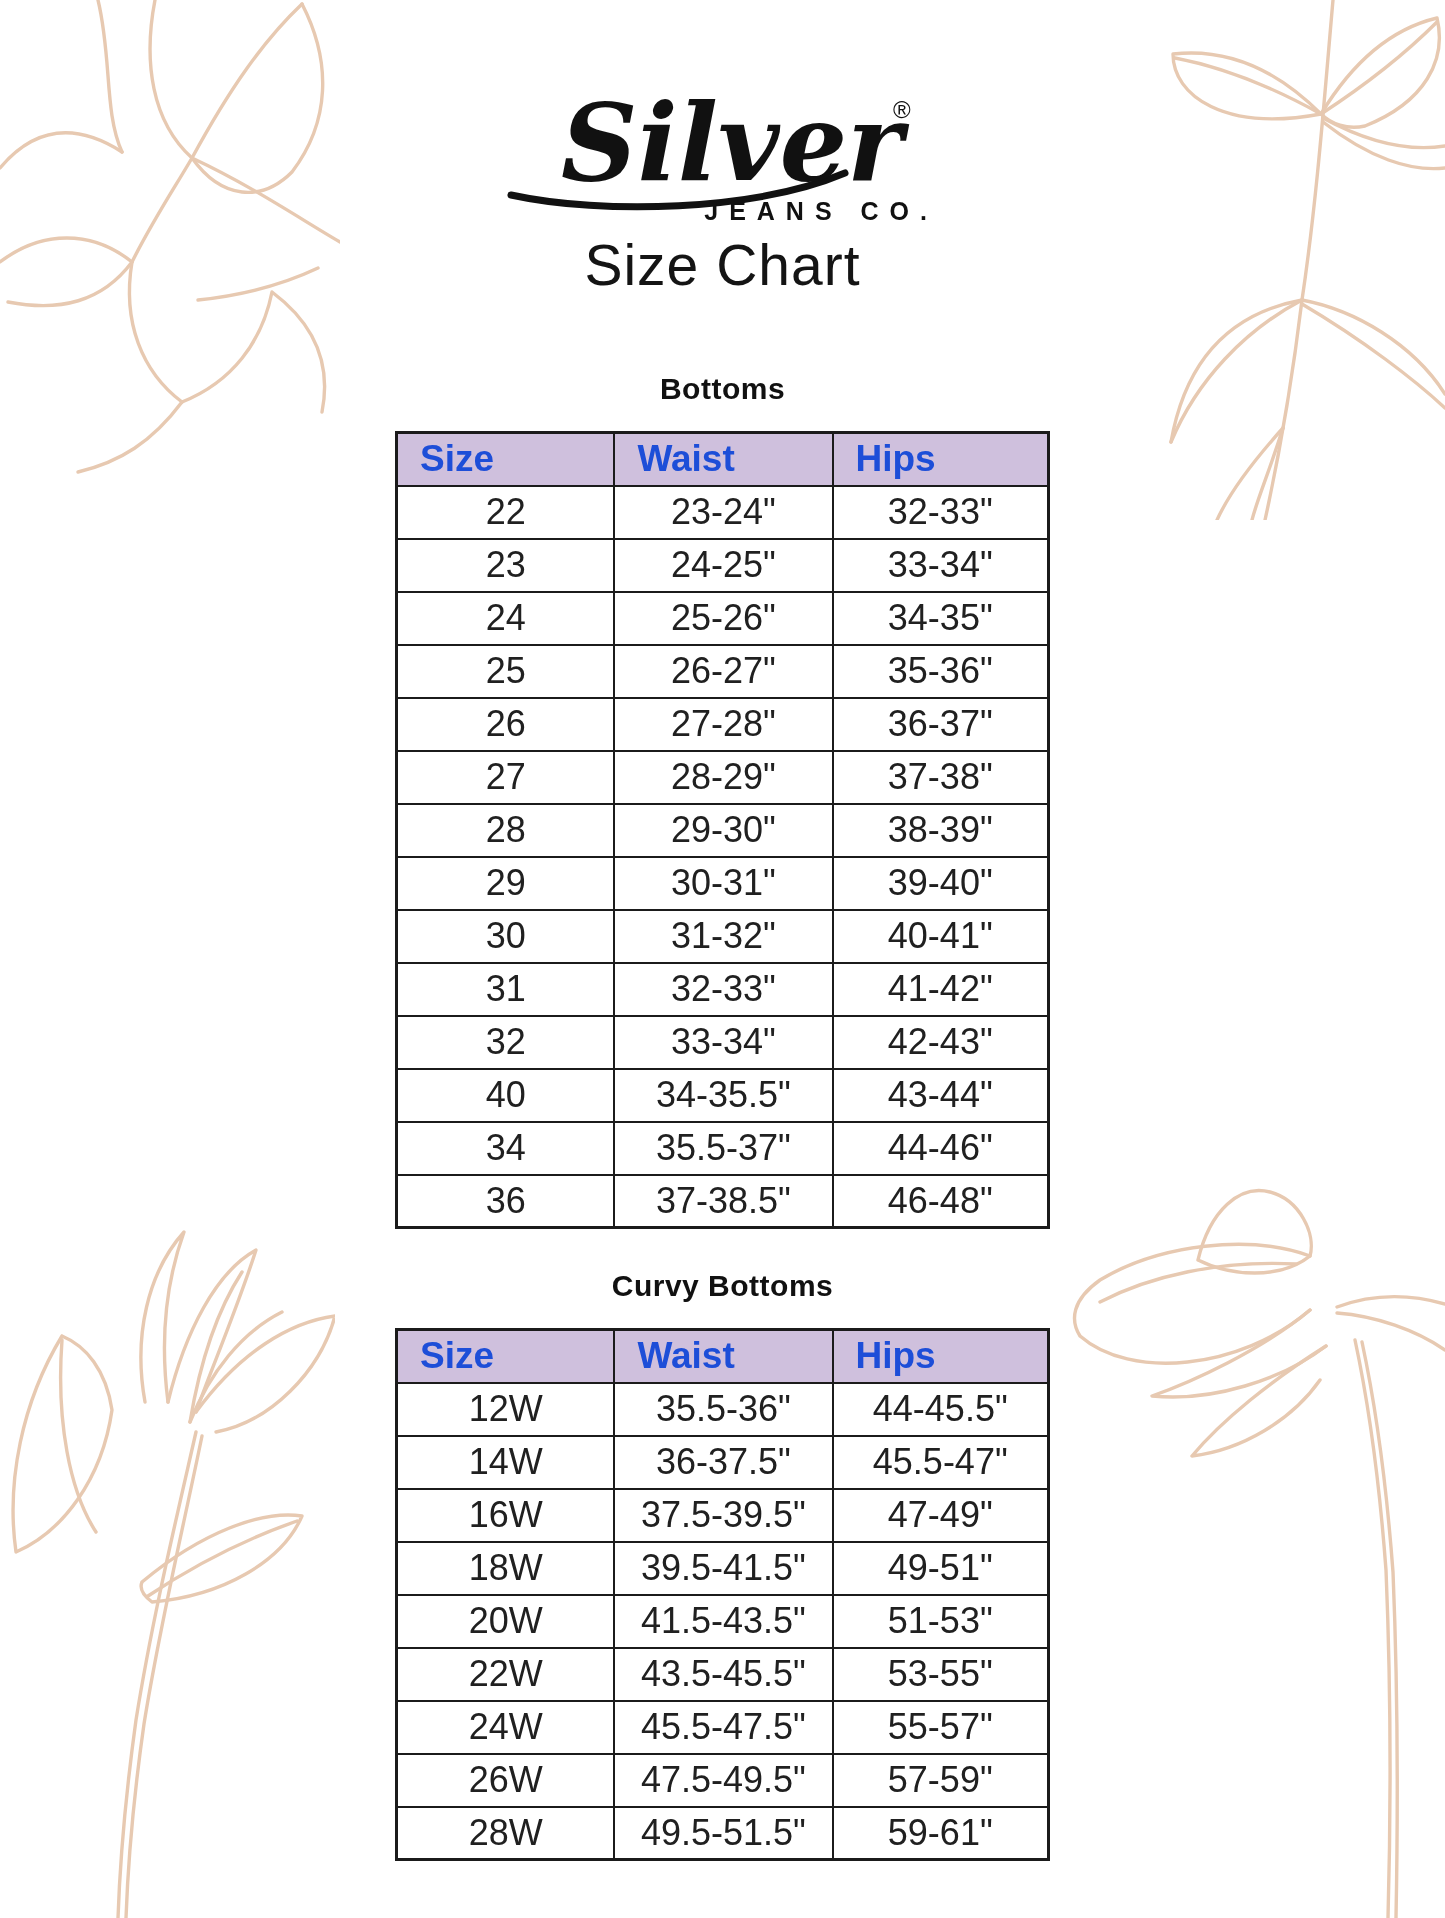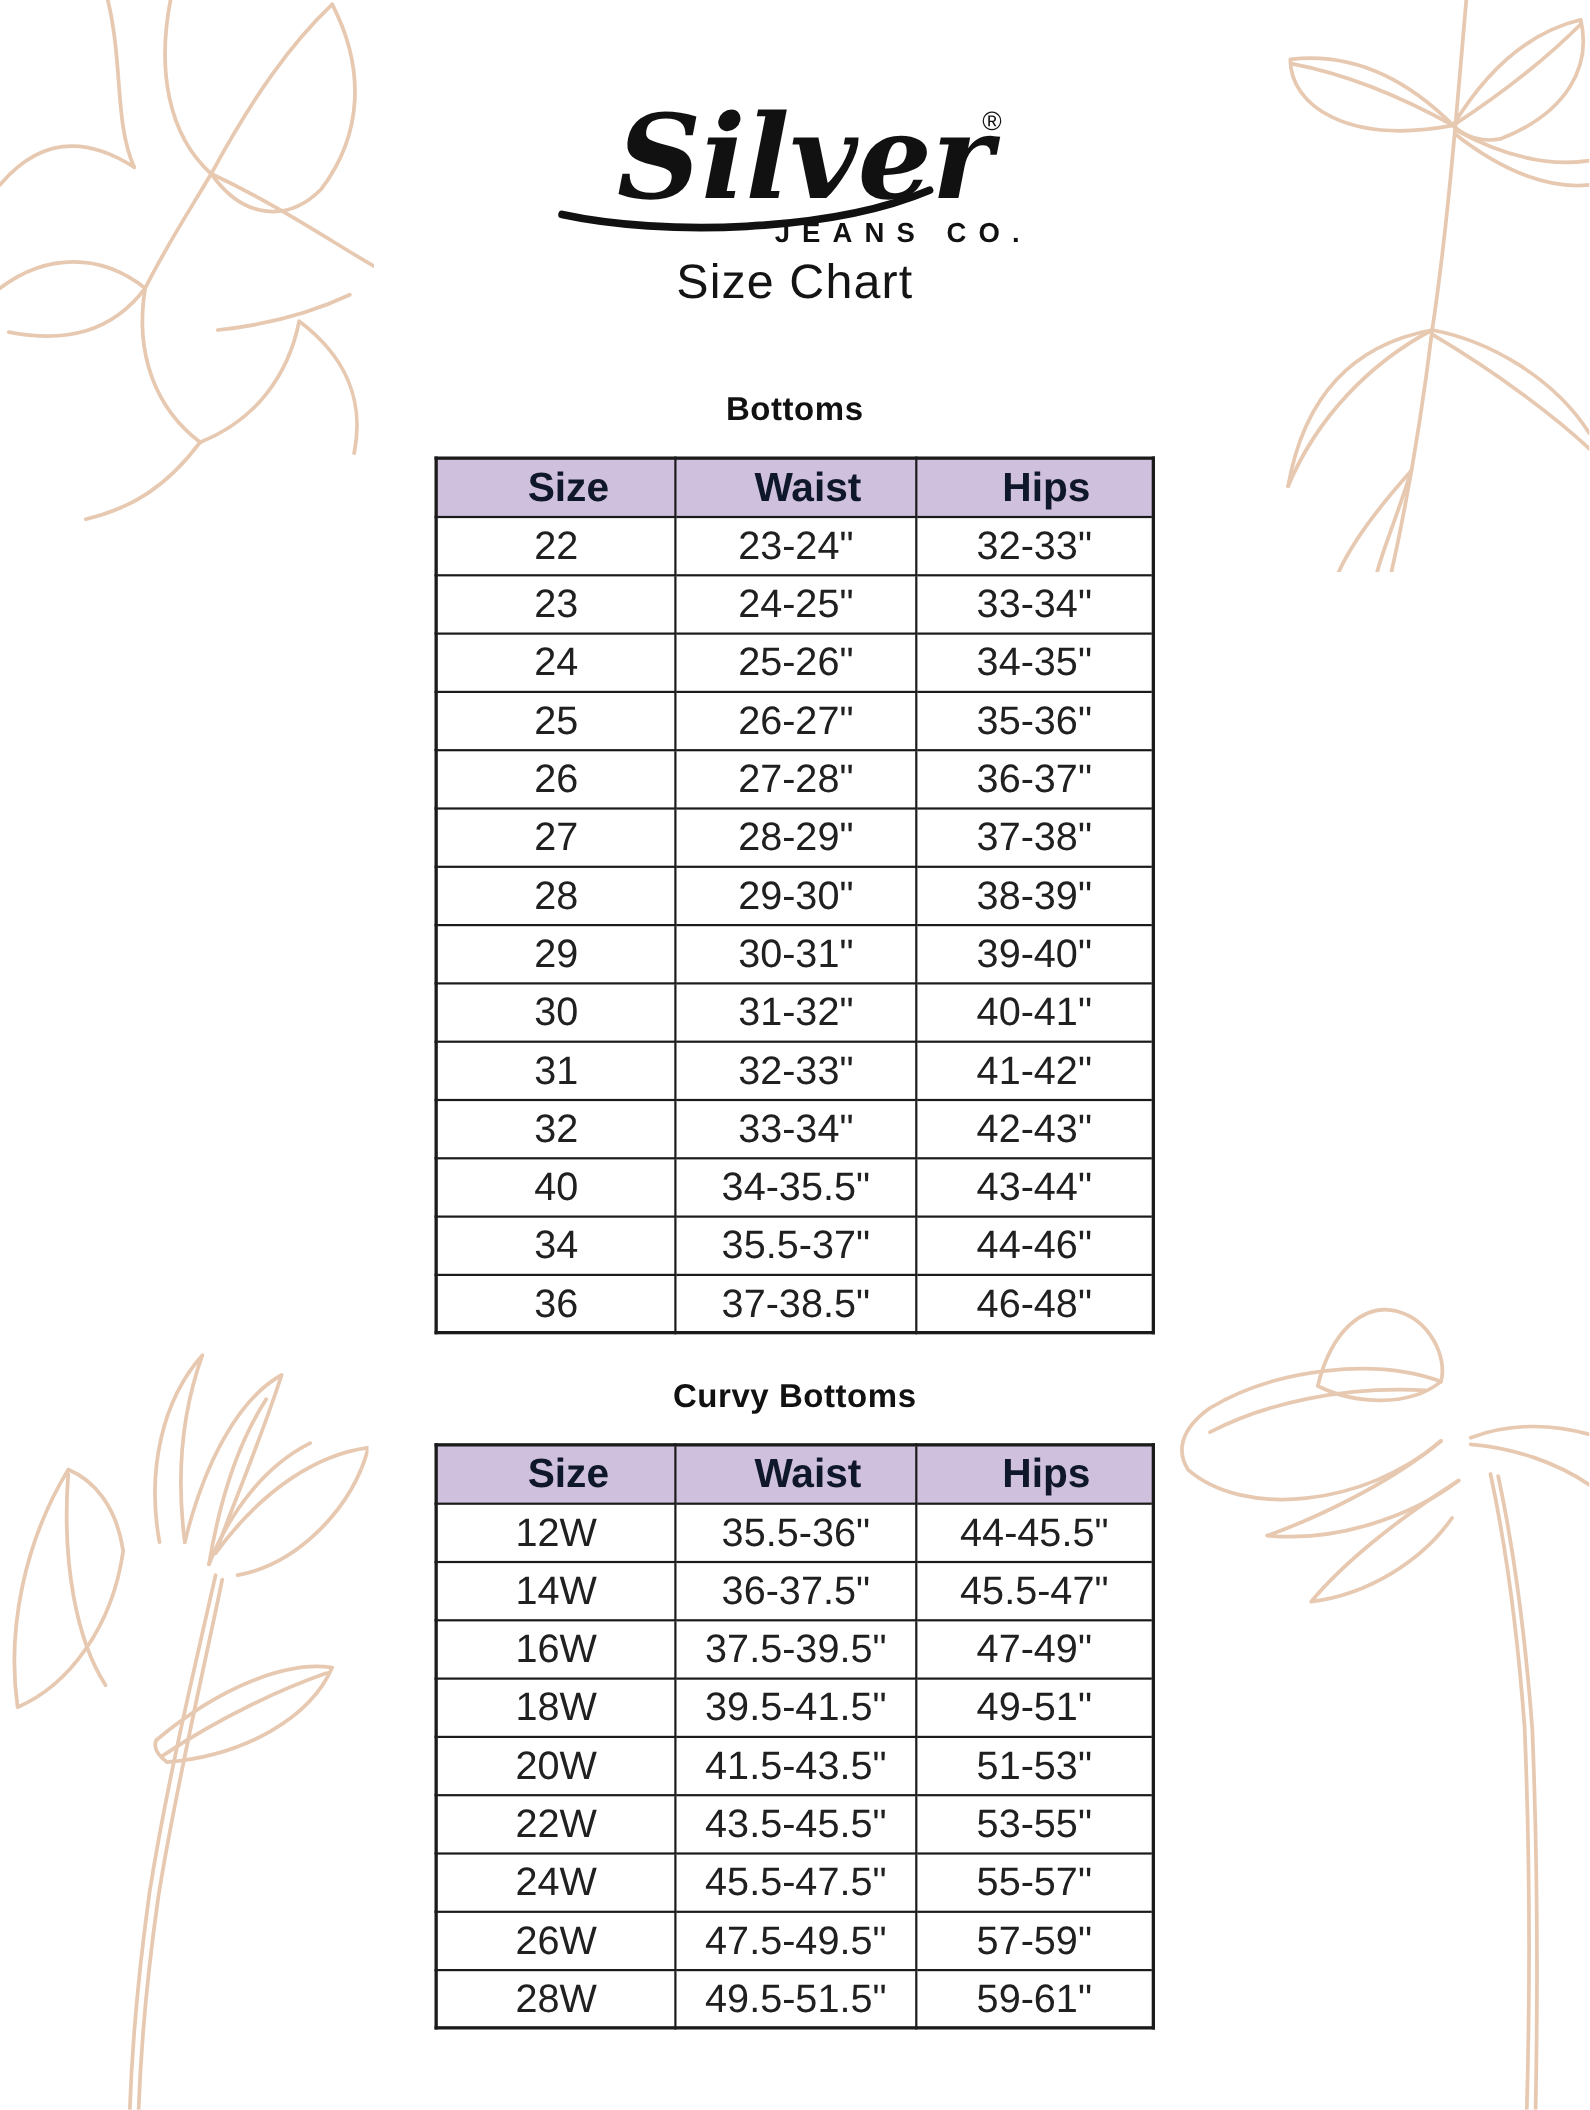--- a/index.html
+++ b/index.html
@@ -32,40 +32,40 @@
     font-size:106px;fill:#111;
   }
   .logo-reg{font-size:24px;fill:#111;font-family:"Liberation Sans",sans-serif;}
   .logo-sub{
     font-size:25px;font-weight:bold;letter-spacing:11px;
     fill:#111;font-family:"Liberation Sans",sans-serif;
   }
   .swoosh{fill:none;stroke:#111;stroke-width:7;stroke-linecap:round;}
   .page-title{
     margin-top:4px;
-    font-size:44px;font-weight:500;letter-spacing:1px;color:#141414;
+    font-size:57px;font-weight:500;letter-spacing:1px;color:#141414;
   }
   .section-heading{
     margin-top:74px;
     font-size:30px;font-weight:600;letter-spacing:0.5px;color:#111;
   }
   .section-heading.curvy{margin-top:40px;}
   table.size-table{
     margin:25px auto 0 auto;
     border-collapse:collapse;
     width:655px;
     border:3px solid var(--border-c);
   }
   table.size-table th{
     background:var(--header-bg);
     border:2px solid var(--border-c);
     height:53px;
-    text-align:center;
+    text-align:left;
     padding-left:22px;
-    font-size:37px;font-weight:bold;color:#0f172a;
+    font-size:37px;font-weight:bold;color:#1d4ed8;
   }
   table.size-table td{
     border:2px solid var(--border-c);
     height:53px;
     text-align:center;
     font-size:36px;color:#202020;
   }
   table.size-table th:nth-child(1){width:219px;}
   table.size-table th:nth-child(2){width:219px;}
   table.size-table th:nth-child(3){width:217px;}

